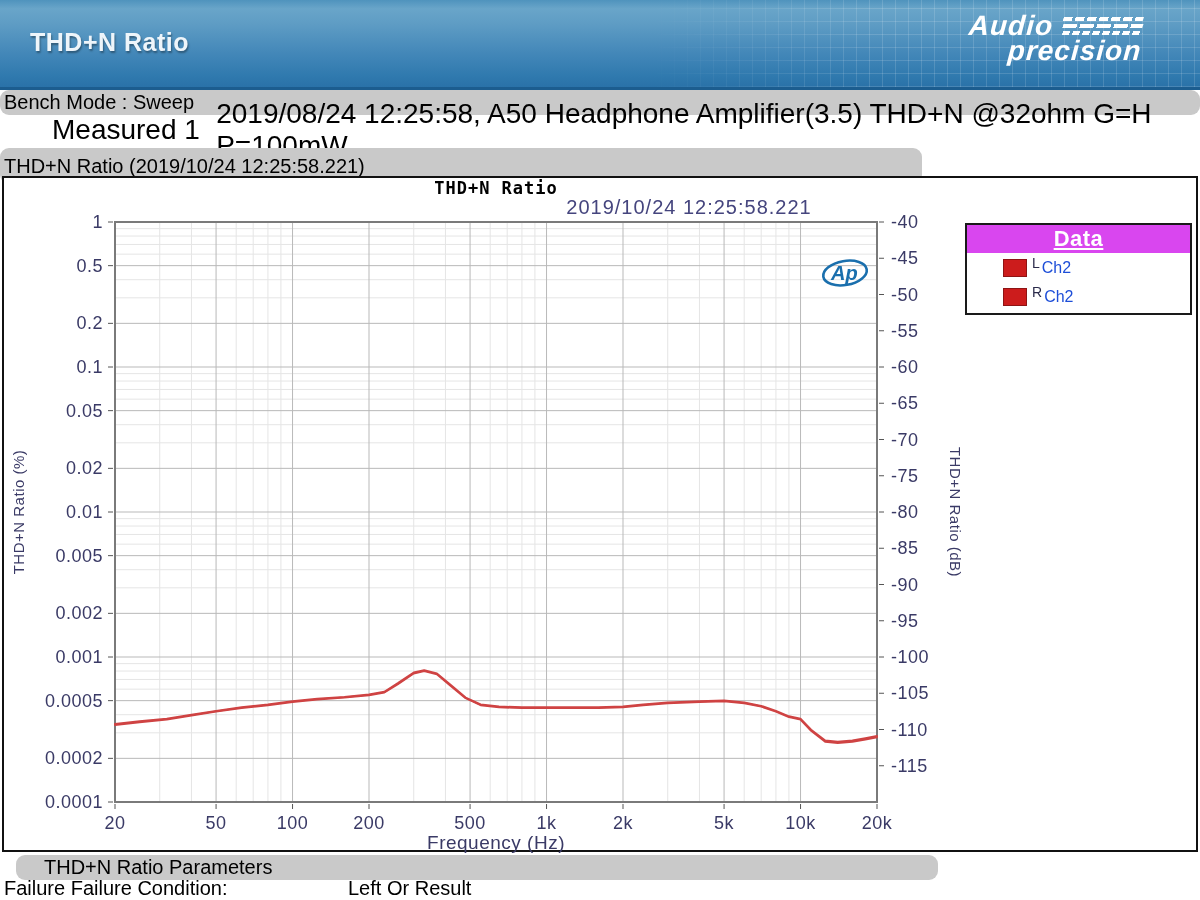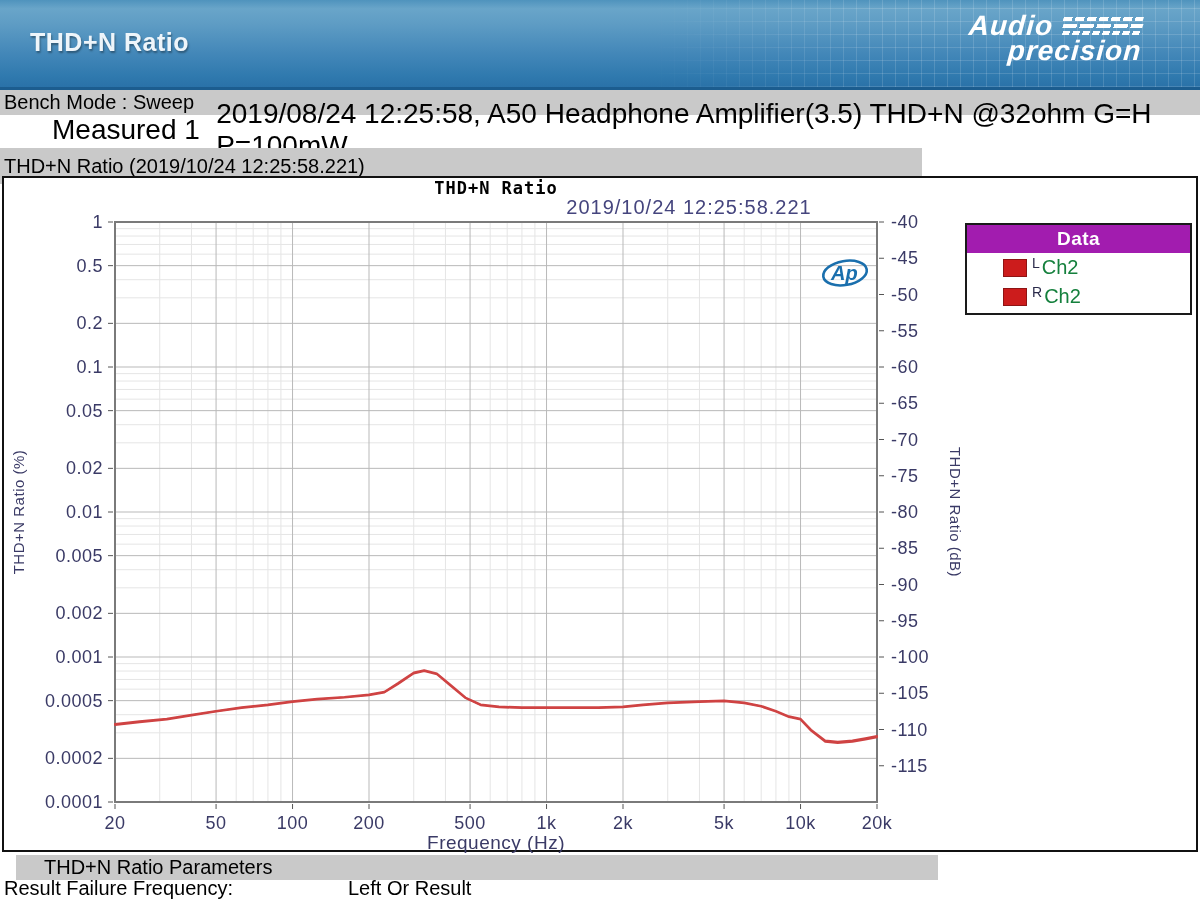--- a/index.html
+++ b/index.html
@@ -22,21 +22,21 @@
   .ap-logo .line1{font-size:28px;line-height:28px;letter-spacing:1px;display:flex;align-items:center;justify-content:flex-end;}
   .ap-logo .line2{font-size:28px;line-height:26px;letter-spacing:1px;margin-top:-2px;}
   .ap-bars{display:inline-block;margin-left:10px;width:80px;}
   .ap-bars i{display:block;height:4px;margin-bottom:3px;transform:skewX(-14deg);
     background:repeating-linear-gradient(90deg,#fff 0 9px,transparent 9px 12px);}
   .ap-bars i:nth-child(2){background:repeating-linear-gradient(90deg,#fff 0 14px,transparent 14px 17px);}
   .ap-bars i:last-child{margin-bottom:0;background:repeating-linear-gradient(90deg,#fff 0 7px,transparent 7px 10px);}
 
   
   .gbar{position:absolute;background:#c9c9c9;color:#000;font-size:20px;
-    display:flex;align-items:center;padding-left:4px;box-sizing:border-box;}
+    display:flex;align-items:center;padding-left:4px;box-sizing:border-box;border-radius:9px;}
   .bar-bench{left:0;top:90px;width:1200px;height:25px;}
   .bar-section{left:0;top:148px;width:922px;height:36px;}
   .bar-params{left:16px;top:855px;width:922px;height:25px;padding-left:28px;}
   .row-measured{position:absolute;left:4px;top:115px;width:1190px;height:30px;
     display:flex;align-items:center;font-size:28px;color:#000;margin-left:48px;}
   .row-measured .m-label{display:inline-block;width:172px;}
   .row-result{position:absolute;left:4px;top:877px;width:1190px;height:23px;
     display:flex;align-items:center;font-size:20px;color:#000;}
   .row-result .r-label{display:inline-block;width:344px;}
 
@@ -47,26 +47,26 @@
   .chart-title{position:absolute;left:0;top:178px;width:992px;text-align:center;
     font-family:"DejaVu Sans Mono","Liberation Mono",monospace;font-weight:bold;
     font-size:17px;letter-spacing:1px;color:#000;z-index:3;}
   .chart-ts{position:absolute;left:500px;top:196px;width:378px;text-align:center;
     font-size:20px;letter-spacing:1px;color:#45457e;z-index:3;}
   .ap-mark{position:absolute;left:820px;top:232px;z-index:3;margin-top:24px;}
 
   
   .legend{position:absolute;left:965px;top:223px;width:227px;height:92px;border:2px solid #1a1a1a;
     background:#fff;z-index:4;box-sizing:border-box;}
-  .legend-header{height:28px;background:#a21caf;color:#fff;font-weight:bold;font-size:19px;
-    text-align:center;line-height:28px;letter-spacing:.5px;}
+  .legend-header{height:28px;background:#d946ef;color:#fff;font-weight:bold;font-size:22px;
+    text-align:center;line-height:28px;letter-spacing:.5px;text-decoration:underline;}
   .legend-row{display:flex;align-items:center;height:29px;padding-left:36px;}
   .legend-swatch{width:22px;height:16px;background:#cc1c1c;border:1px solid #8e1414;margin-right:5px;}
   .legend-prefix{font-size:14px;color:#2a2a4a;align-self:flex-start;margin-top:2px;margin-right:2px;}
-  .legend-label{font-size:20px;color:#15803d;}
+  .legend-label{font-size:16px;color:#1d4ed8;}
 </style>
 </head>
 <body>
 
 <div class="page">
 
   <div class="app-header">
     <div class="grid-texture"></div>
     <div class="app-title">THD+N Ratio</div>
     <div class="ap-logo">
@@ -256,17 +256,17 @@
     </div>
     <div class="legend-row">
       <span class="legend-swatch"></span>
       <span class="legend-prefix">R</span>
       <span class="legend-label">Ch2</span>
     </div>
   </div>
 
   <div class="gbar bar-params">THD+N Ratio Parameters</div>
   <div class="row-result">
-    <span class="r-label">Result Failure Frequency:</span>
+    <span class="r-label">Failure Failure Condition:</span>
     <span>Left Or Result</span>
   </div>
 
 </div>
 
 </body></html>

